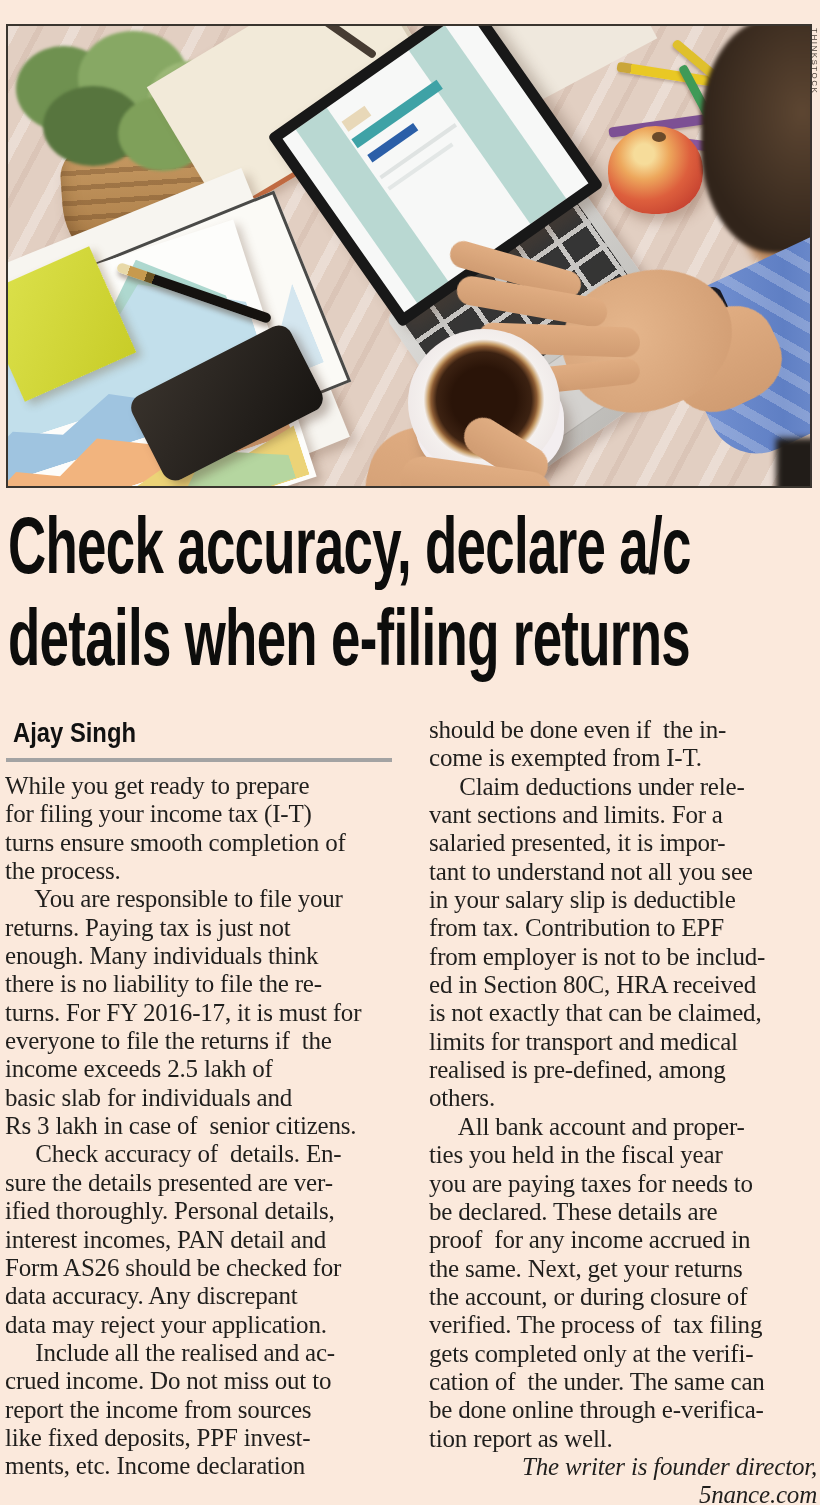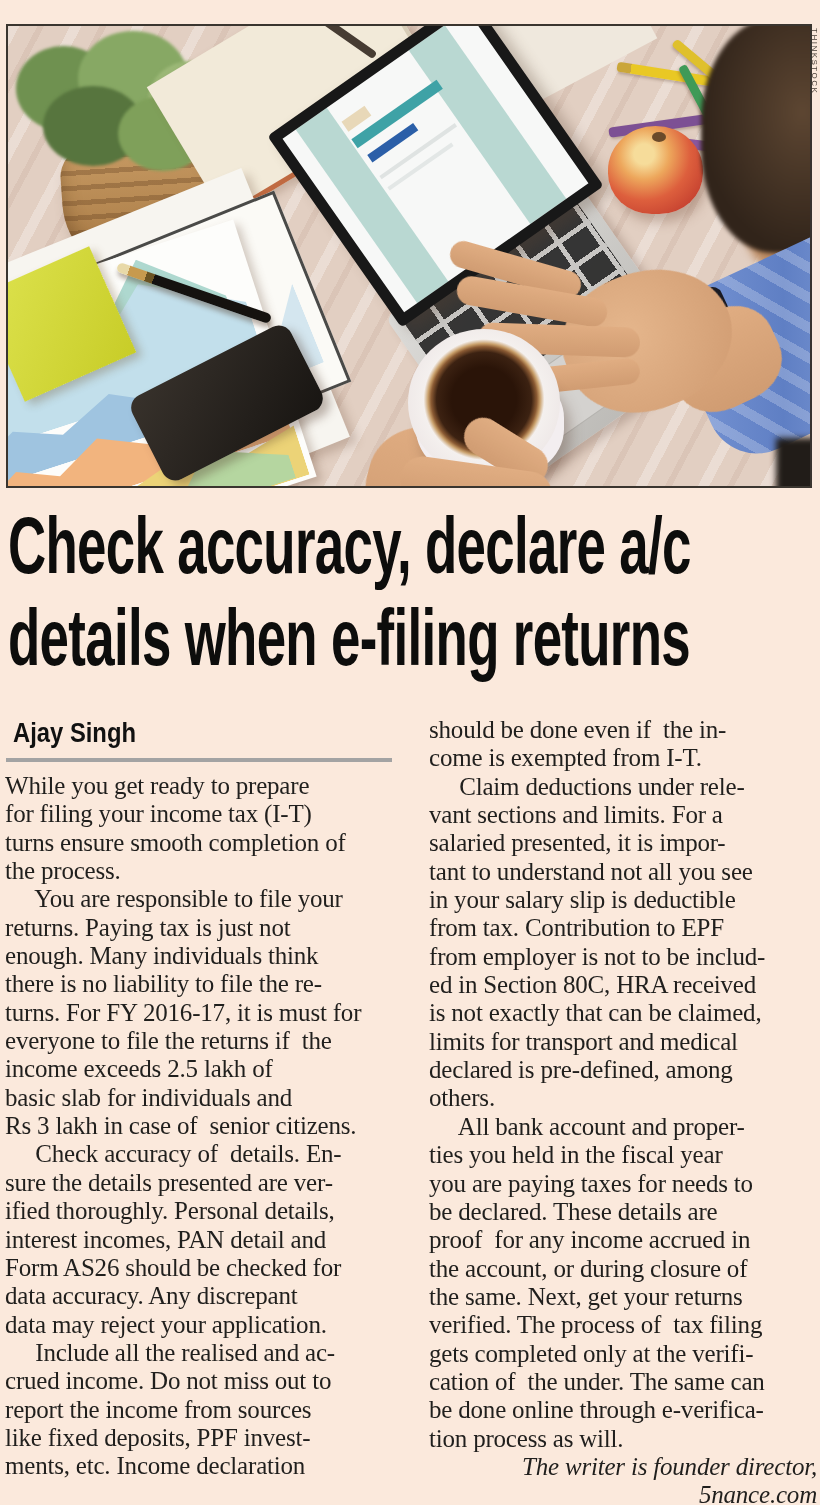--- a/index.html
+++ b/index.html
@@ -284,32 +284,32 @@
       <div class="tline">     Claim deductions under rele-</div>
       <div class="tline">vant sections and limits. For a</div>
       <div class="tline">salaried presented, it is impor-</div>
       <div class="tline">tant to understand not all you see</div>
       <div class="tline">in your salary slip is deductible</div>
       <div class="tline">from tax. Contribution to EPF</div>
       <div class="tline">from employer is not to be includ-</div>
       <div class="tline">ed in Section 80C, HRA received</div>
       <div class="tline">is not exactly that can be claimed,</div>
       <div class="tline">limits for transport and medical</div>
-      <div class="tline">declared is pre-defined, among</div>
+      <div class="tline">realised is pre-defined, among</div>
       <div class="tline">others.</div>
       <div class="tline">     All bank account and proper-</div>
       <div class="tline">ties you held in the fiscal year</div>
       <div class="tline">you are paying taxes for needs to</div>
       <div class="tline">be declared. These details are</div>
       <div class="tline">proof  for any income accrued in</div>
+      <div class="tline">the same. Next, get your returns</div>
       <div class="tline">the account, or during closure of</div>
-      <div class="tline">the same. Next, get your returns</div>
       <div class="tline">verified. The process of  tax filing</div>
       <div class="tline">gets completed only at the verifi-</div>
       <div class="tline">cation of  the under. The same can</div>
       <div class="tline">be done online through e-verifica-</div>
-      <div class="tline">tion process as will.</div>
+      <div class="tline">tion report as well.</div>
     </div>
   <div class="writer-credit">
       <div class="tline">The writer is founder director,</div>
       <div class="tline">5nance.com</div>
     </div>
 </div>
 
 </body></html>

